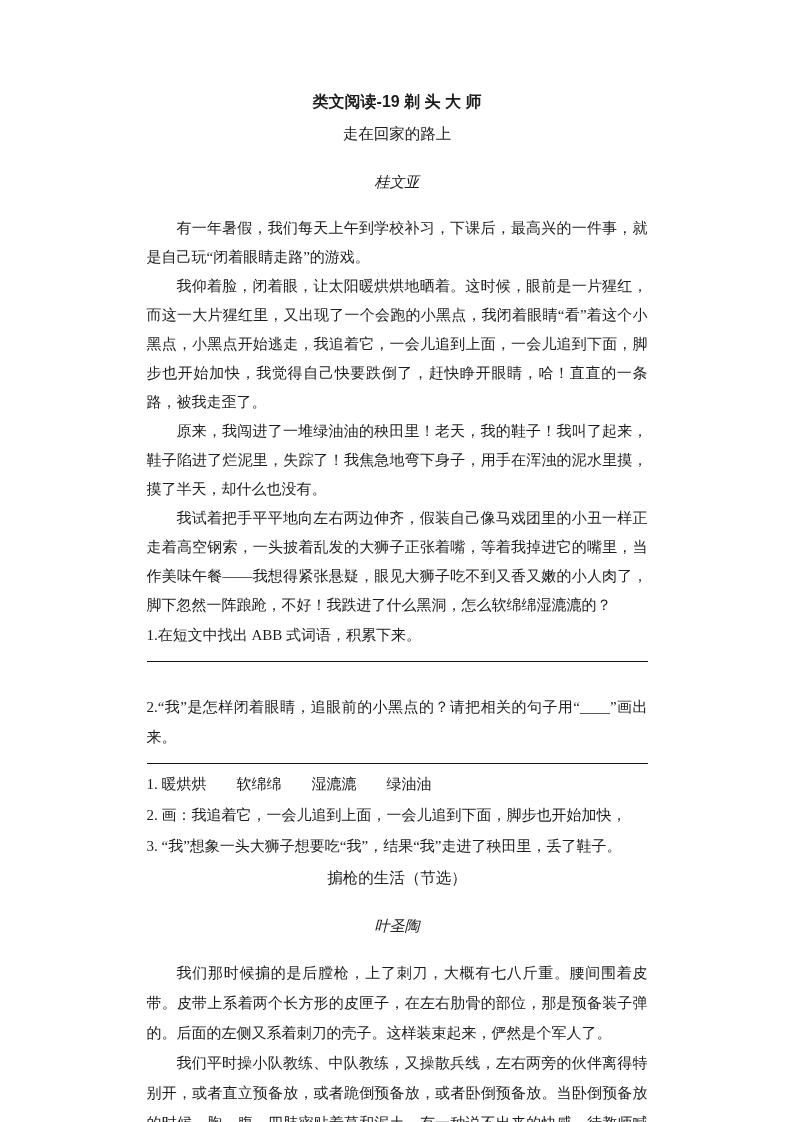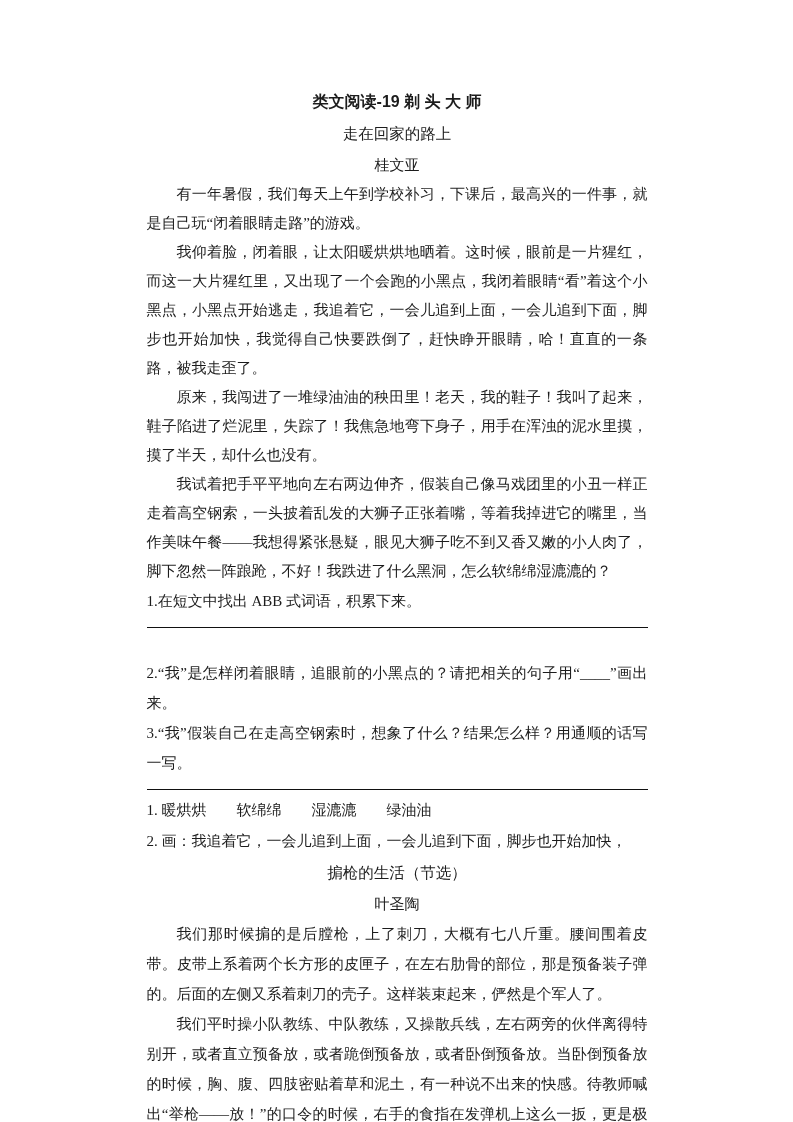--- a/index.html
+++ b/index.html
@@ -29,24 +29,25 @@
   }
   .article-title {
     margin: 0;
     font-family: "Liberation Sans", sans-serif;
     font-weight: normal;
     font-size: 15.5px;
     line-height: 32px;
     text-align: center;
   }
   .author-line {
-    margin: 0;
+    margin: 17px;
     font-size: 15px;
     line-height: 30px;
     text-align: center;
+    font-style: italic;
   }
   .para {
     margin: 0;
     font-size: 15px;
     line-height: 29px;
     text-align: justify;
     text-indent: 2em;
     word-break: break-all;
   }
   .para2 {
@@ -102,26 +103,26 @@
   <p class="para">有一年暑假，我们每天上午到学校补习，下课后，最高兴的一件事，就是自己玩“闭着眼睛走路”的游戏。</p>
   <p class="para">我仰着脸，闭着眼，让太阳暖烘烘地晒着。这时候，眼前是一片猩红，而这一大片猩红里，又出现了一个会跑的小黑点，我闭着眼睛“看”着这个小黑点，小黑点开始逃走，我追着它，一会儿追到上面，一会儿追到下面，脚步也开始加快，我觉得自己快要跌倒了，赶快睁开眼睛，哈！直直的一条路，被我走歪了。</p>
   <p class="para">原来，我闯进了一堆绿油油的秧田里！老天，我的鞋子！我叫了起来，鞋子陷进了烂泥里，失踪了！我焦急地弯下身子，用手在浑浊的泥水里摸，摸了半天，却什么也没有。</p>
   <p class="para">我试着把手平平地向左右两边伸齐，假装自己像马戏团里的小丑一样正走着高空钢索，一头披着乱发的大狮子正张着嘴，等着我掉进它的嘴里，当作美味午餐——我想得紧张悬疑，眼见大狮子吃不到又香又嫩的小人肉了，脚下忽然一阵踉跄，不好！我跌进了什么黑洞，怎么软绵绵湿漉漉的？</p>
 
   <p class="question">1.在短文中找出 ABB 式词语，积累下来。</p>
 
   <hr class="rule rule-1">
 
   <p class="question q-after-rule">2.“我”是怎样闭着眼睛，追眼前的小黑点的？请把相关的句子用“____”画出来。</p>
-  <p class="question">3.“我”假装自己在走高空钢索时，想象了什么？结果怎么样？用通顺的话写一写。</p>
 
   <hr class="rule rule-2">
 
   <p class="answer a-after-rule">1. 暖烘烘　　软绵绵　　湿漉漉　　绿油油</p>
   <p class="answer">2. 画：我追着它，一会儿追到上面，一会儿追到下面，脚步也开始加快，</p>
+  <p class="answer">3. “我”想象一头大狮子想要吃“我”，结果“我”走进了秧田里，丢了鞋子。</p>
 
   <h2 class="article-title">掮枪的生活（节选）</h2>
 
   <p class="author-line">叶圣陶</p>
 
   <p class="para2">我们那时候掮的是后膛枪，上了刺刀，大概有七八斤重。腰间围着皮带。皮带上系着两个长方形的皮匣子，在左右肋骨的部位，那是预备装子弹的。后面的左侧又系着刺刀的壳子。这样装束起来，俨然是个军人了。</p>
 
   <p class="para2"><span>我们平时操小队教练、中队教练，又操散兵线，左右两旁的伙伴离得特别开，或者直立预备放，或者跪倒预备放，或者卧倒预备放。当卧倒预备放的时候，胸、腹、四肢密贴着草和泥土，有一种说不出来的快感。待教师喊出“举枪——放！”的口令的时候，右手的食指在发弹机上这么一扳，</span><span class="wavy">更是极度兴奋的举动。</span></p>
 
 </div>

